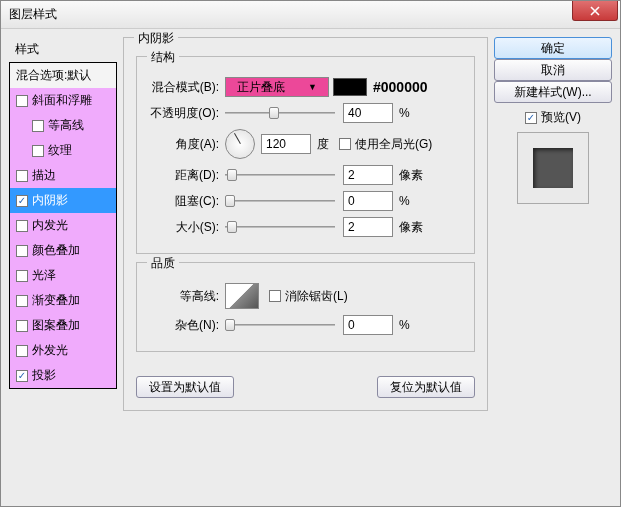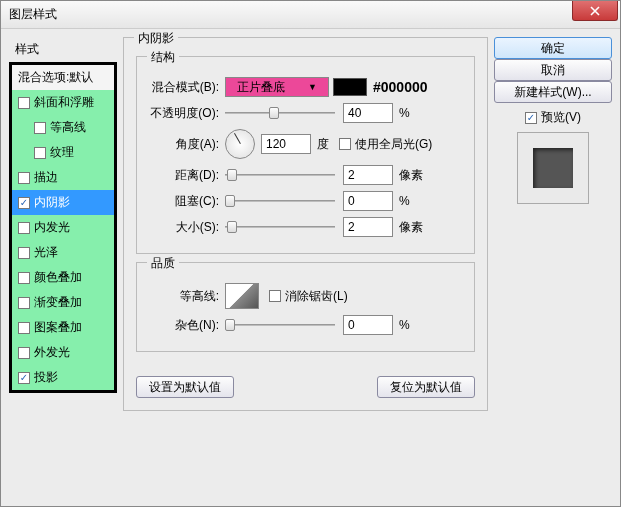--- a/index.html
+++ b/index.html
@@ -5,21 +5,21 @@
 * { box-sizing: border-box; margin: 0; padding: 0; font-family: "Microsoft YaHei", "SimSun", sans-serif; font-size: 12px; }
 body { background: #ececec; }
 .window { width: 621px; height: 507px; background: #ececec; border: 1px solid #888; position: relative; }
 .titlebar { height: 28px; background: linear-gradient(#fafafa,#e6e6e6); border-bottom: 1px solid #ccc; display: flex; align-items: center; padding: 0 8px; position: relative; }
 .titlebar .title { font-size: 12px; }
 .close-btn { position: absolute; right: 2px; top: 0; width: 46px; height: 20px; background: linear-gradient(#e07070,#c83a3a); color: #fff; display: flex; align-items: center; justify-content: center; border: 1px solid #8a2a2a; border-top: none; border-radius: 0 0 3px 3px; cursor: pointer; }
 .close-btn svg { width: 10px; height: 10px; }
 .content { display: flex; padding: 8px; gap: 6px; }
 .left-col { width: 108px; }
 .left-label { padding: 4px 6px; }
-.left-list { border: 3px solid #000000; background: #86efac; }
+.left-list { border: 1px solid #000000; background: #f0abfc; }
 .left-list .item { padding: 4px 6px; display: flex; align-items: center; gap: 4px; cursor: pointer; }
 .left-list .item.sel { background: #3399ff; color: #fff; }
 .left-list .item.indent { padding-left: 22px; }
 .left-list .header { padding: 4px 6px; background: #f4f4f4; }
 .chk { width: 12px; height: 12px; border: 1px solid #777; background: #fff; display: inline-flex; align-items: center; justify-content: center; }
 .chk.on::after { content: "✓"; font-size: 10px; color: #2a66b5; line-height: 1; }
 .mid-col { flex: 1; }
 .fieldset { border: 1px solid #bbb; padding: 10px 12px 12px; margin-bottom: 6px; position: relative; }
 .fieldset > .legend { position: absolute; top: -8px; left: 10px; background: #ececec; padding: 0 4px; }
 .sub-fieldset { border: 1px solid #bbb; padding: 14px 12px 10px; margin-top: 8px; position: relative; }
@@ -87,25 +87,25 @@
         <div class="item sel">
             <span class="chk on"></span>
             <span>内阴影</span>
           </div>
         <div class="item">
             <span class="chk"></span>
             <span>内发光</span>
           </div>
         <div class="item">
             <span class="chk"></span>
+            <span>颜色叠加</span>
+          </div>
+        <div class="item">
+            <span class="chk"></span>
             <span>光泽</span>
-          </div>
-        <div class="item">
-            <span class="chk"></span>
-            <span>颜色叠加</span>
           </div>
         <div class="item">
             <span class="chk"></span>
             <span>渐变叠加</span>
           </div>
         <div class="item">
             <span class="chk"></span>
             <span>图案叠加</span>
           </div>
         <div class="item">

